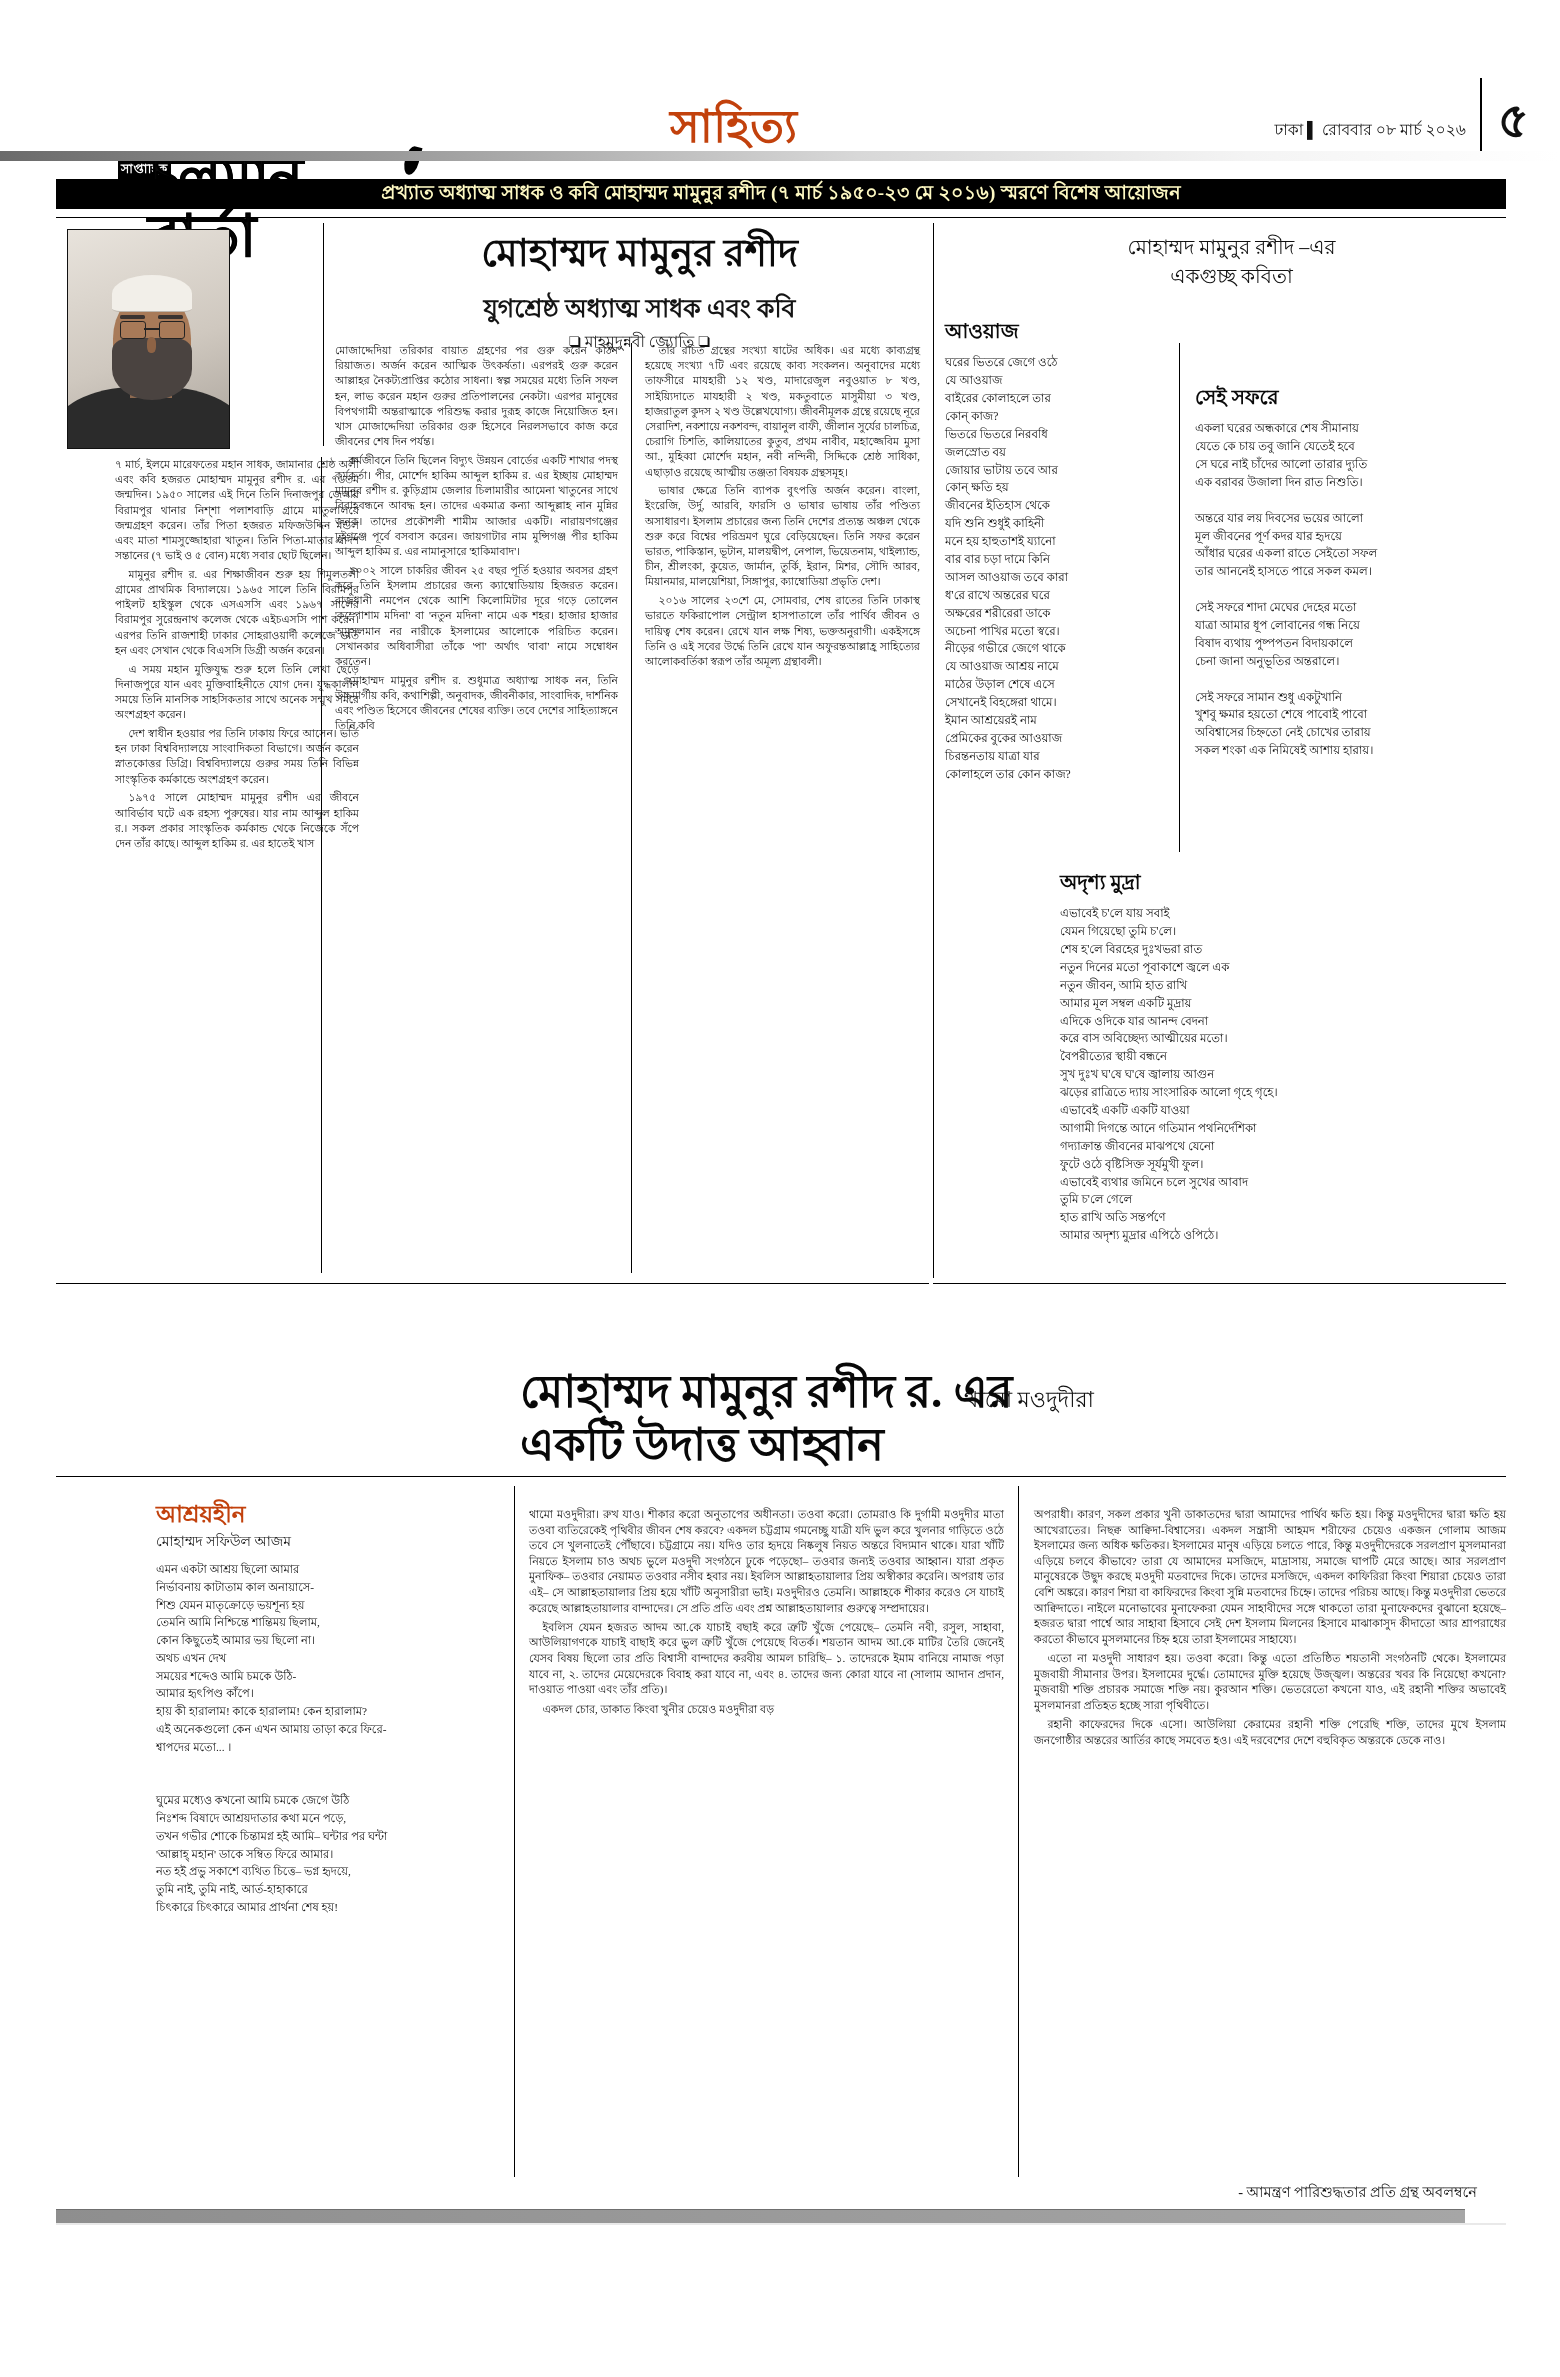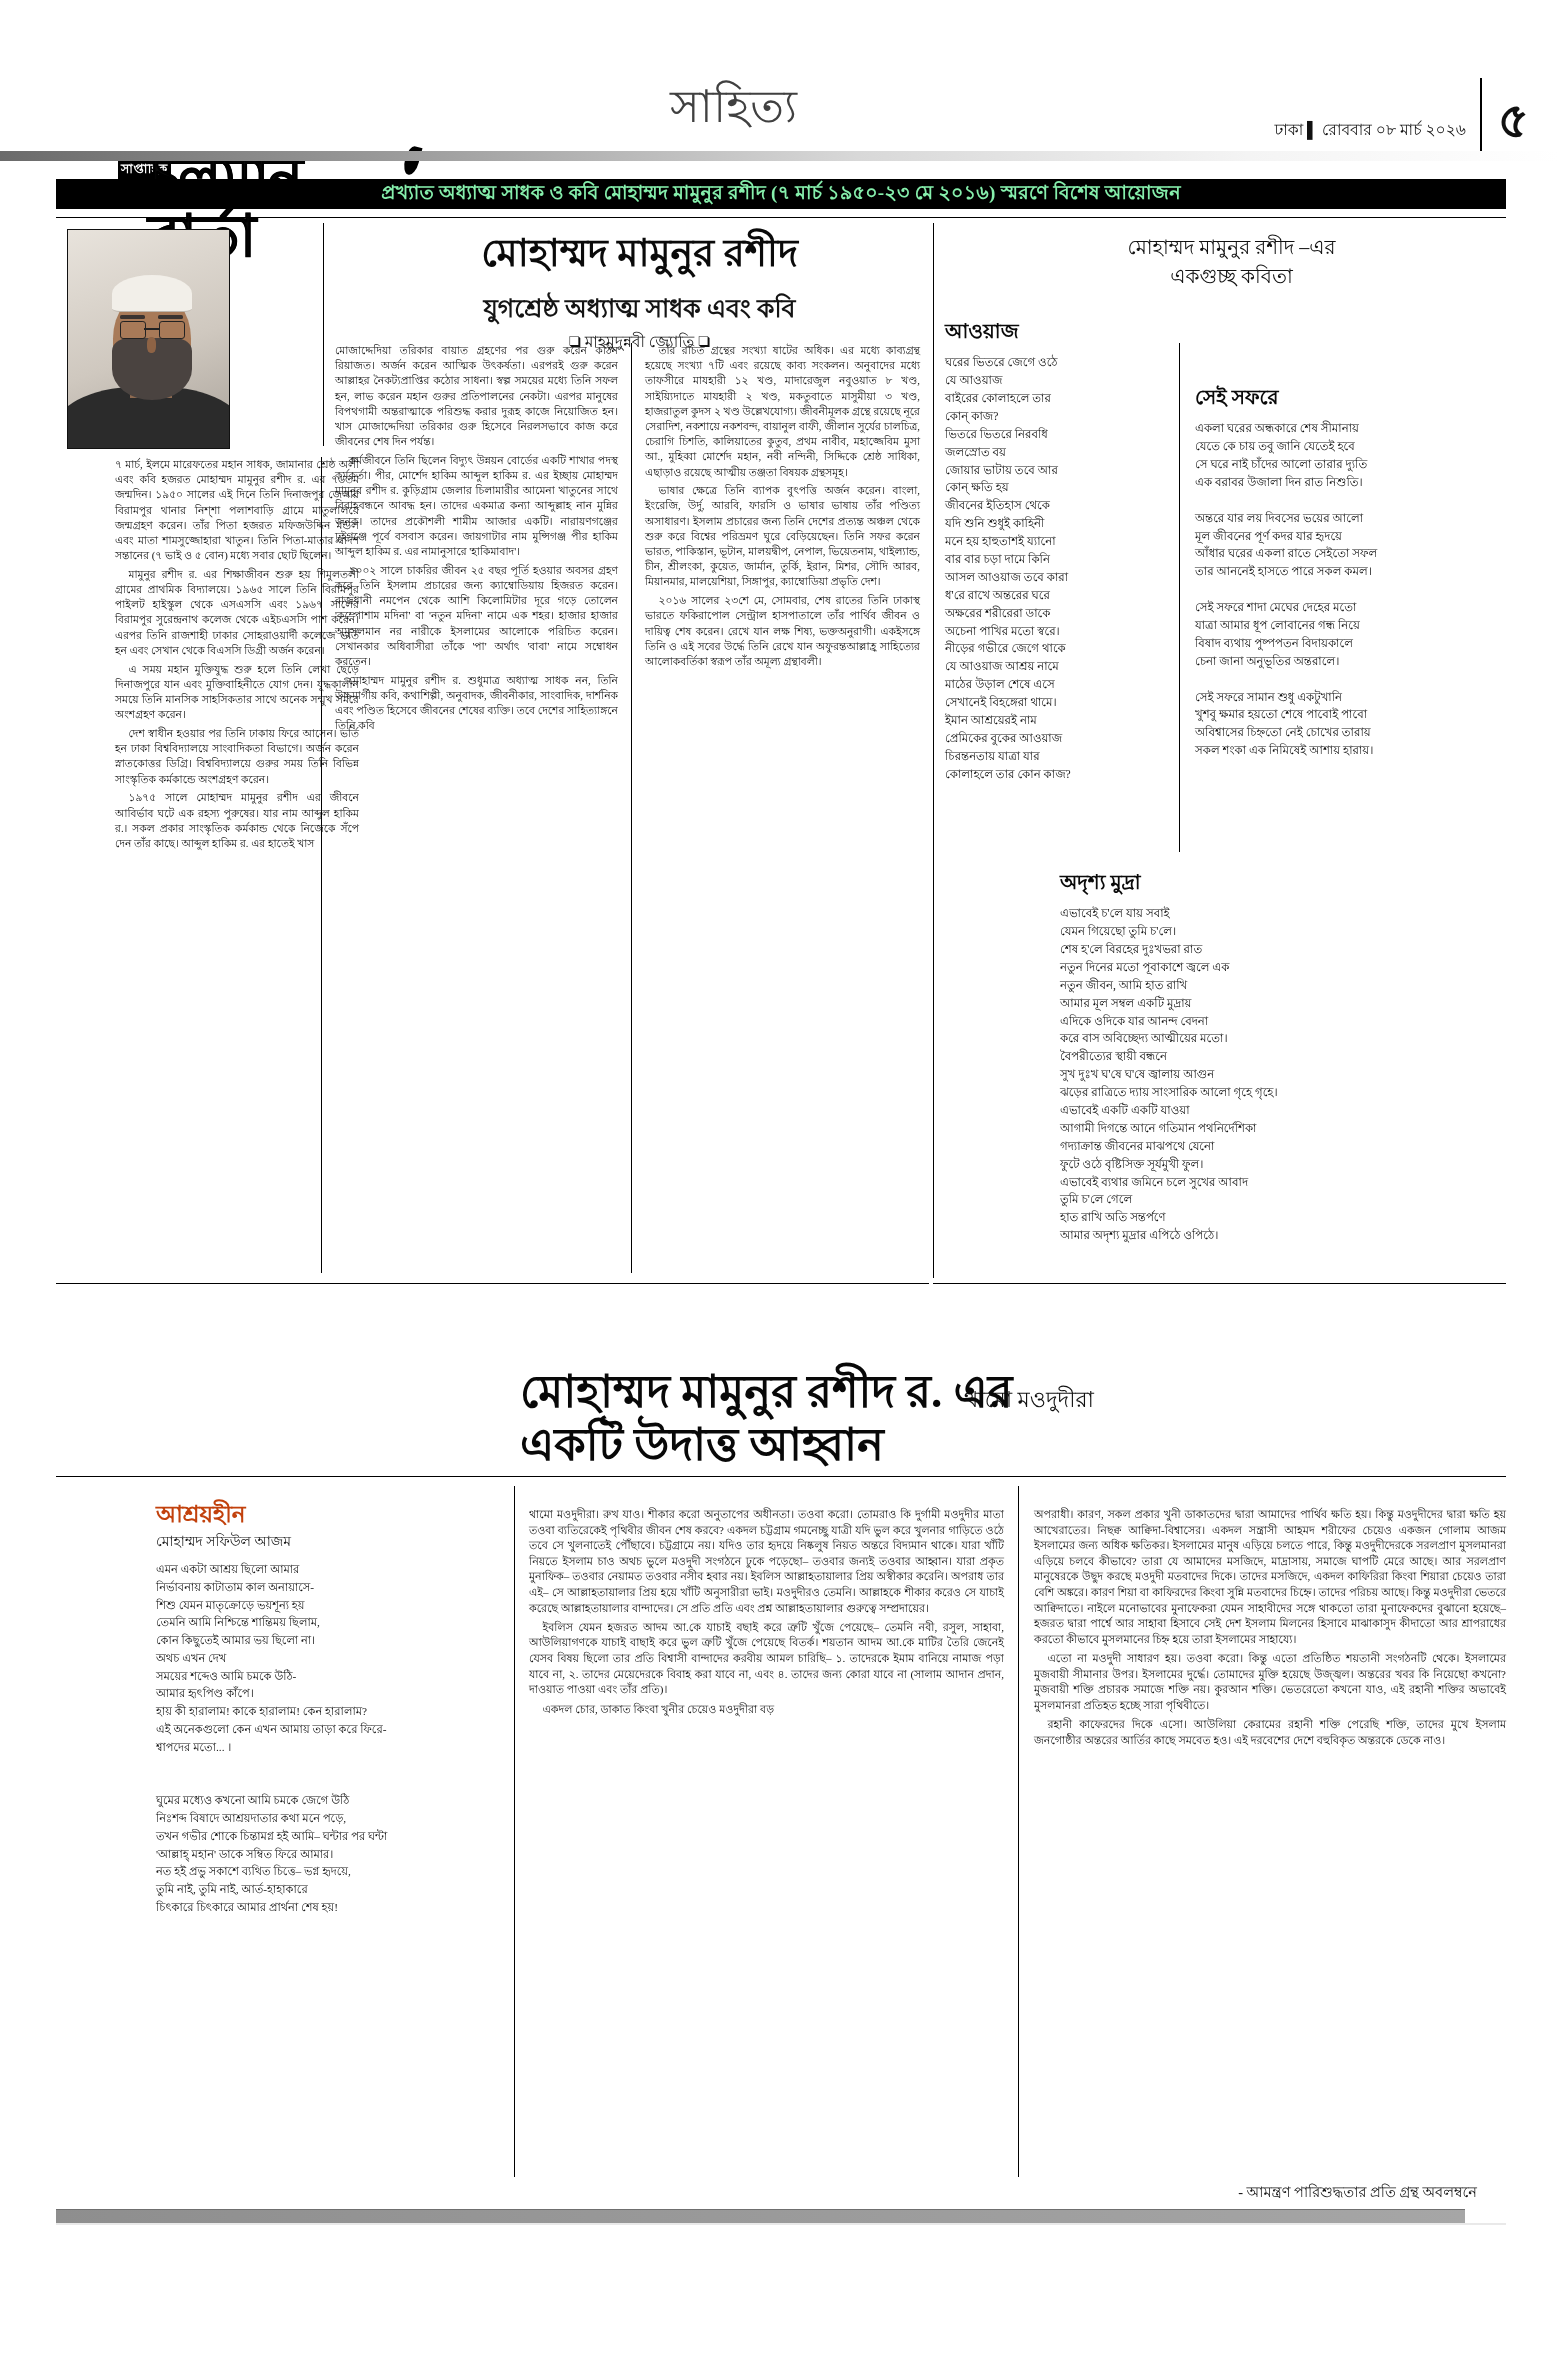--- a/index.html
+++ b/index.html
@@ -21,37 +21,37 @@
     position:absolute;left:92px;top:73px;font-size:58px;font-weight:bold;
     letter-spacing:-1px;color:#0a0a0a;line-height:1;
     font-family:"Liberation Serif",serif;
     -webkit-text-stroke:0.5px #000;
   }
   .mh-flame{
     position:absolute;left:349px;top:69px;width:13.5px;height:29px;
     background:#000;border-radius:60% 0 60% 60%;transform:rotate(15deg);
   }
   .mh-section{
-    position:absolute;left:670px;top:72px;font-size:45px;color:#404040;
-    font-weight:normal;letter-spacing:0.5px;
+    position:absolute;left:670px;top:92px;font-size:45px;color:#c2410c;
+    font-weight:bold;letter-spacing:0.5px;
   }
   .mh-date{
     position:absolute;right:94px;top:118px;font-size:15.6px;color:#111;
     white-space:nowrap;
   }
   .mh-rule-v{position:absolute;right:78px;top:78px;width:1.6px;height:73px;background:#000;}
   .mh-page{position:absolute;right:31px;top:84px;font-size:48px;color:#111;font-weight:bold;}
   .mh-grad{
     position:absolute;left:0;top:151px;width:1560px;height:10.4px;
     background:linear-gradient(to right,#6a6a6a 0%,#9a9a9a 25%,#d8d8d8 55%,#f4f4f4 80%,#ffffff 100%);
   }
   
   .banner{
     position:absolute;left:56px;top:179px;width:1450px;height:30px;
-    background:#000;color:#86efac;display:flex;align-items:center;justify-content:center;
+    background:#000;color:#fef9c3;display:flex;align-items:center;justify-content:center;
     font-size:19px;letter-spacing:0.3px;font-weight:bold;
   }
   .portrait{
     position:absolute;left:67px;top:229px;width:161px;height:218px;
     border:1.6px solid #111;overflow:hidden;background:#cfc9c2;
   }
   .portrait .sky{position:absolute;inset:0;background:linear-gradient(160deg,#e8e3dc 0%,#cfc8bf 55%,#a9a29a 100%);}
   .portrait .shoulders{
     position:absolute;left:-10.4px;bottom:-15.6px;width:182px;height:78px;
     background:#2b2b2b;border-radius:48% 48% 0 0;

